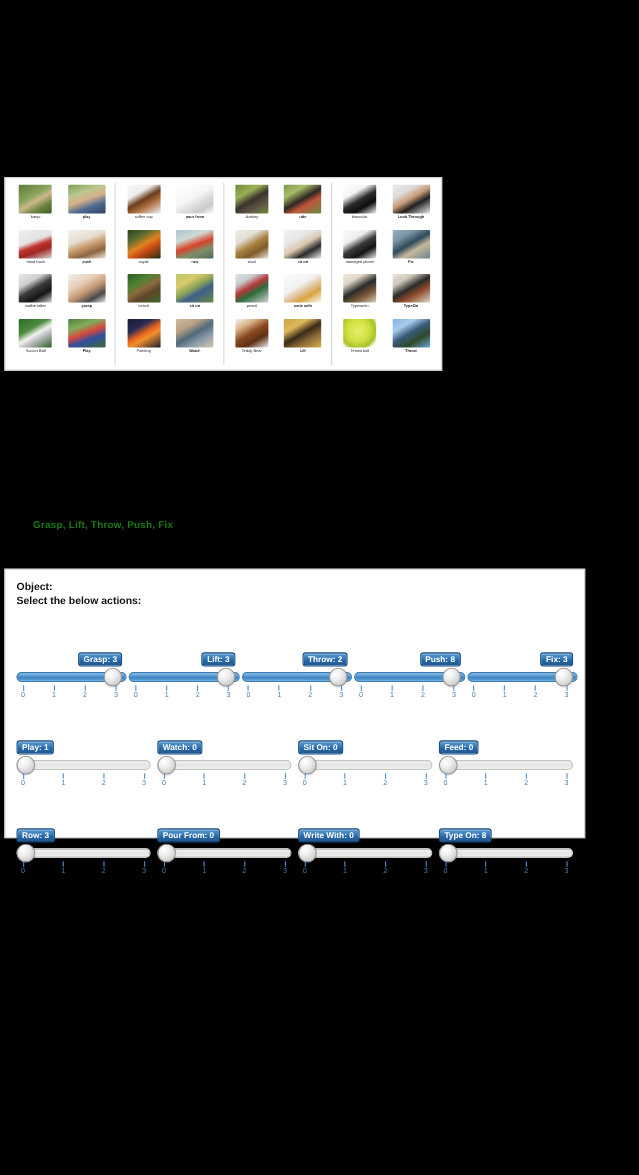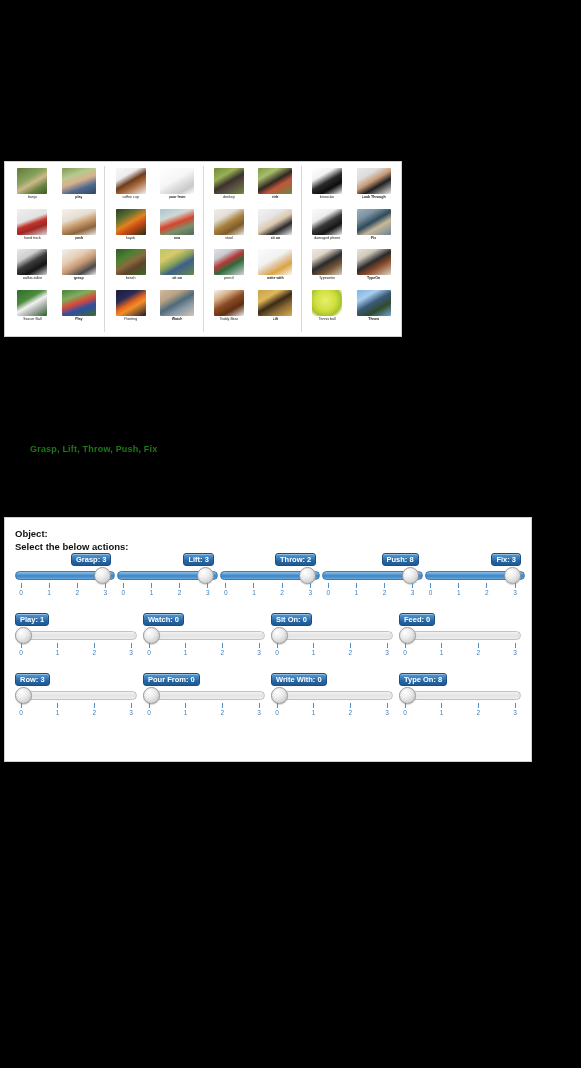--- a/index.html
+++ b/index.html
@@ -110,21 +110,21 @@
   .t-fix        { background: linear-gradient(150deg,#9ab0bd 0%,#7a93a3 26%,#2f4a5a 48%,#c7b89a 66%,#6a8292 100%); }
   .t-typewriter { background: linear-gradient(150deg,#efe9e0 0%,#e0d6c8 25%,#2a2a2a 50%,#7a5a3a 72%,#d9cfc0 100%); }
   .t-typeon     { background: linear-gradient(150deg,#e9e4da 0%,#cfc7ba 25%,#2a2a2a 48%,#8a4a2a 66%,#ded6c8 100%); }
   .t-tennis     { background: radial-gradient(circle at 45% 40%, #e8ef6a 0%, #cfe040 45%, #a8c22a 70%, #ffffff 86%); }
   .t-throw      { background: linear-gradient(150deg,#7fb3e0 0%,#a8cdee 26%,#3a5a7a 48%,#2f4a2a 70%,#6fa5d8 100%); }
 
   
   #answer-text {
     position: absolute;
     left: 30px;
-    top: 444px;
+    top: 472px;
     color: #1a7a14;
     font-weight: bold;
     font-size: 9px;
     letter-spacing: 0.2px;
     white-space: nowrap;
   }
 
   
   #task-panel {
     position: absolute;
@@ -147,25 +147,25 @@
     font-size: 9.5px;
     color: #111111;
     line-height: 13px;
     margin-bottom: 7px;
   }
   .prompt-line {
     font-size: 9.5px;
     font-weight: bold;
     color: #111111;
     line-height: 13px;
-    margin-bottom: 0;
+    margin-bottom: 20px;
   }
 
   .slider-rows { display: flex; flex-direction: column; gap: 6px; }
-  .slider-row { display: flex; flex-direction: row; gap: 6px; }
+  .slider-row { display: flex; flex-direction: row; gap: 6px; margin-top: 20px; }
   .slider-cell {
     flex: 1 1 0;
     position: relative;
     height: 54px;
   }
 
   .badge {
     position: absolute;
     top: 0;
     background: linear-gradient(180deg,#5b9bd0 0%,#2f74b5 50%,#2a69a8 51%,#1f5992 100%);

